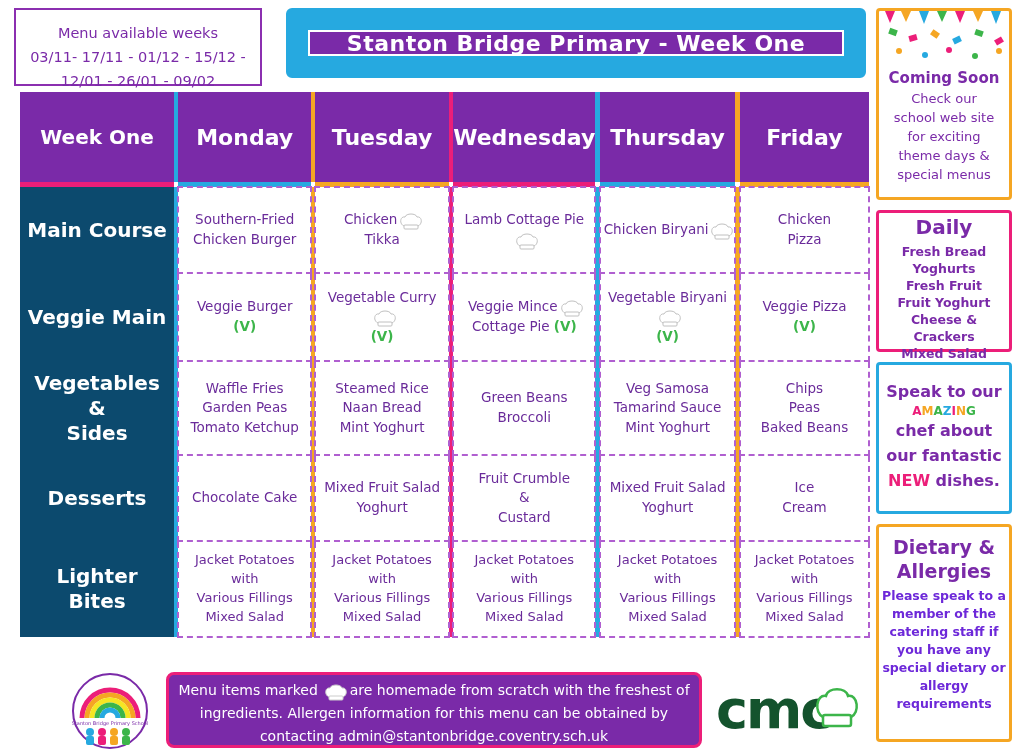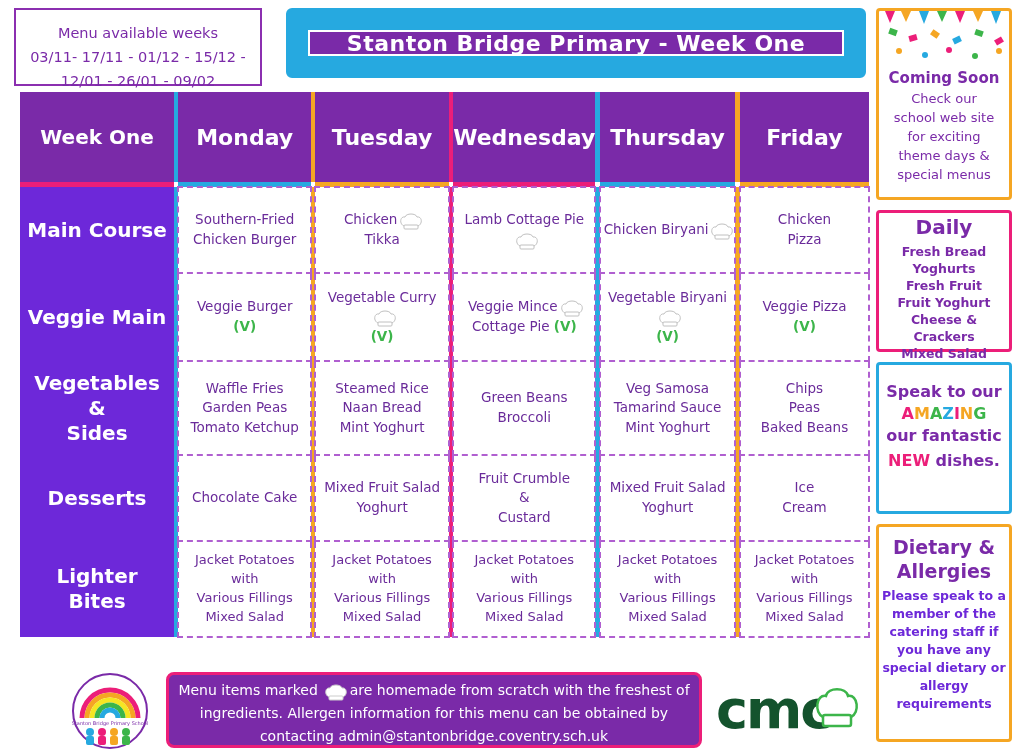--- a/index.html
+++ b/index.html
@@ -70,21 +70,21 @@
     vertical-align: middle;
     font-size: 22px;
     font-weight: bold;
   }
   .hdr-row td.corner { font-size: 20px; }
 
   .sep { width: 5px; background: #ffffff; padding: 0; }
 
   .row-label {
     width: 160px;
-    background: #6d28d9;
+    background: #0c4a6e;
     color: #ffffff;
     text-align: center;
     vertical-align: middle;
     font-size: 20px;
     font-weight: bold;
     line-height: 1.25;
   }
   .cell {
     width: 140px;
     background: #ffffff;
@@ -149,21 +149,21 @@
   #box-daily .d-title { color: #7a2aa8; font-size: 20px; font-weight: bold; margin-bottom: 4px; }
   #box-daily .d-item { color: #7a2aa8; font-size: 12.5px; font-weight: bold; line-height: 17px; }
 
   #box-speak {
     left: 876px; top: 362px; height: 152px;
     border: 3px solid #26a9e0;
     background: #ffffff;
     padding-top: 14px;
   }
   #box-speak .sp-line { color: #7a2aa8; font-size: 16px; font-weight: bold; line-height: 25px; }
-  #box-speak .amazing { font-size: 16px; font-weight: bold; }
+  #box-speak .amazing { font-size: 12px; font-weight: bold; }
   #box-speak .amazing span:nth-child(1){color:#ec1e79}
   #box-speak .amazing span:nth-child(2){color:#f5a623}
   #box-speak .amazing span:nth-child(3){color:#3cb54a}
   #box-speak .amazing span:nth-child(4){color:#26a9e0}
   #box-speak .amazing span:nth-child(5){color:#ec1e79}
   #box-speak .amazing span:nth-child(6){color:#f5a623}
   #box-speak .amazing span:nth-child(7){color:#3cb54a}
   #box-speak .newword { color:#ec1e79; font-weight:bold; }
 
   #box-diet {
@@ -470,20 +470,21 @@
       <div class="d-item">Fresh Fruit</div>
       <div class="d-item">Fruit Yoghurt</div>
       <div class="d-item">Cheese &amp; Crackers</div>
       <div class="d-item">Mixed Salad</div>
     </div>
   </div>
 
   <div class="side-box" id="box-speak">
     <div class="sp-line">Speak to our</div>
     <div class="amazing" id="amazing-word"><span>A</span><span>M</span><span>A</span><span>Z</span><span>I</span><span>N</span><span>G</span></div>
+    <div class="sp-line">chef about</div>
     <div class="sp-line">our fantastic</div>
     <div class="sp-line">
       <span class="newword">NEW</span>
       <span>dishes.</span>
     </div>
   </div>
 
   <div class="side-box" id="box-diet">
     <div class="dt-title">Dietary &amp;</div>
     <div class="dt-title">Allergies</div>

